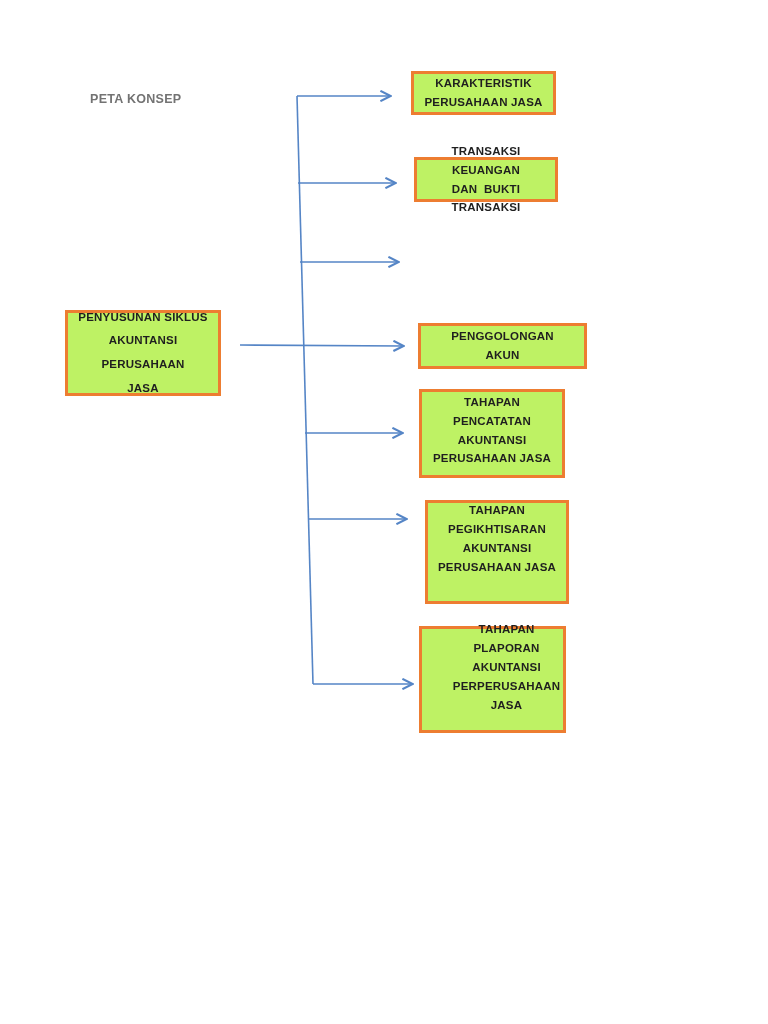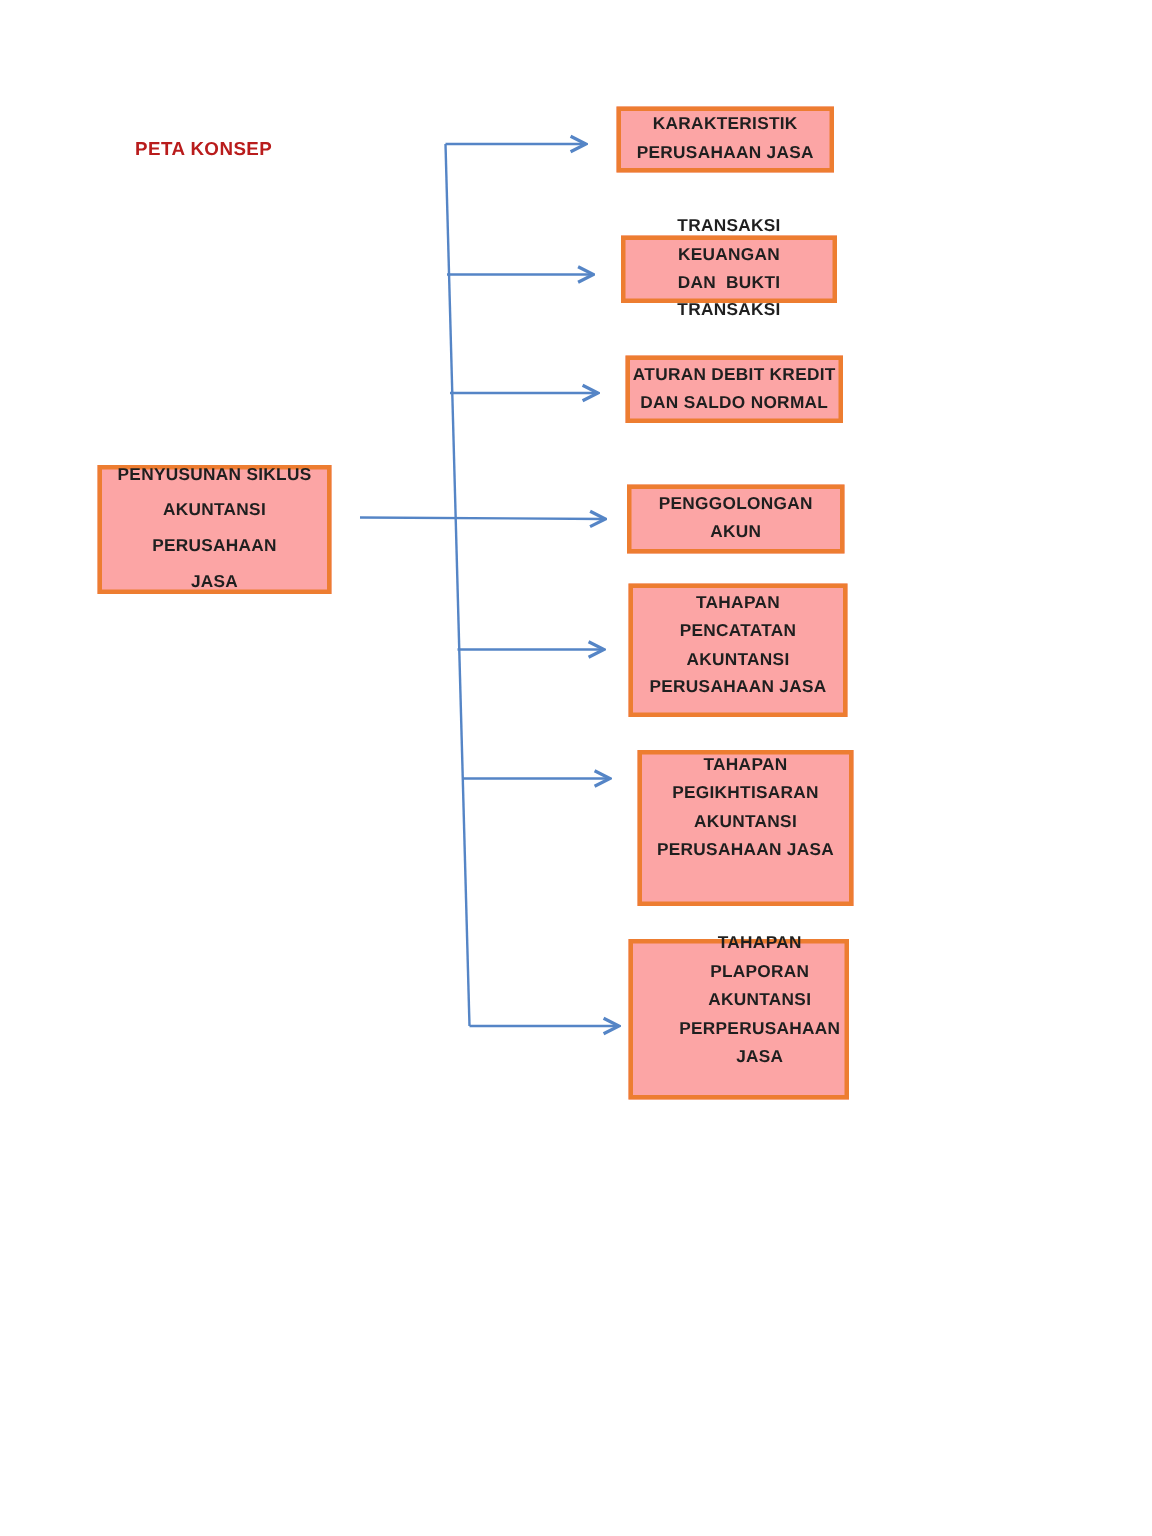--- a/index.html
+++ b/index.html
@@ -14,55 +14,55 @@
     background: #ffffff;
     overflow: hidden;
     font-family: "Liberation Sans", sans-serif;
   }
   .map-title {
     position: absolute;
     left: 90px;
     top: 92px;
     font-size: 12.5px;
     font-weight: bold;
-    color: #b91c1c;
+    color: #737373;
     letter-spacing: 0.3px;
   }
   .connector-svg {
     position: absolute;
     left: 0;
     top: 0;
     width: 768px;
     height: 1024px;
     pointer-events: none;
   }
   .node {
     position: absolute;
     box-sizing: border-box;
     border: 3px solid #ED7D31;
-    background: #fca5a5;
+    background: #bef264;
     display: flex;
     align-items: center;
     justify-content: center;
     text-align: center;
   }
   .node-label {
     font-size: 11.5px;
     font-weight: bold;
     color: #1f1f1f;
     letter-spacing: 0.2px;
     line-height: 1.65;
     white-space: pre-wrap;
   }
   .node.root   { left: 65px;  top: 310px; width: 156px; height: 86px; }
   .node.root .node-label { line-height: 2.05; }
   .node.b1     { left: 411px; top: 71px;  width: 145px; height: 44px; }
   .node.b2     { left: 414px; top: 157px; width: 144px; height: 45px; }
   .node.b3     { left: 417px; top: 237px; width: 145px; height: 45px; }
-  .node.b4     { left: 418px; top: 323px; width: 145px; height: 46px; text-align: center; }
+  .node.b4     { left: 418px; top: 323px; width: 169px; height: 46px; text-align: center; }
   .node.b5     { left: 419px; top: 389px; width: 146px; height: 89px; padding-bottom: 6px; }
   .node.b6     { left: 425px; top: 500px; width: 144px; height: 104px; padding-bottom: 26px; }
   .node.b7     { left: 419px; top: 626px; width: 147px; height: 107px; padding-bottom: 24px; padding-left: 28px; }
 </style>
 </head>
 <body>
 
 <div class="page">
 
   <div class="map-title">PETA KONSEP</div>
@@ -94,24 +94,20 @@
   <div class="node b1">
     <span class="node-label">KARAKTERISTIK
 PERUSAHAAN JASA</span>
   </div>
 
   <div class="node b2">
     <span class="node-label">TRANSAKSI KEUANGAN
 DAN  BUKTI TRANSAKSI</span>
   </div>
 
-  <div class="node b3">
-    <span class="node-label">ATURAN DEBIT KREDIT
-DAN SALDO NORMAL</span>
-  </div>
 
   <div class="node b4">
     <span class="node-label">PENGGOLONGAN
 AKUN</span>
   </div>
 
   <div class="node b5">
     <span class="node-label">TAHAPAN
 PENCATATAN
 AKUNTANSI

